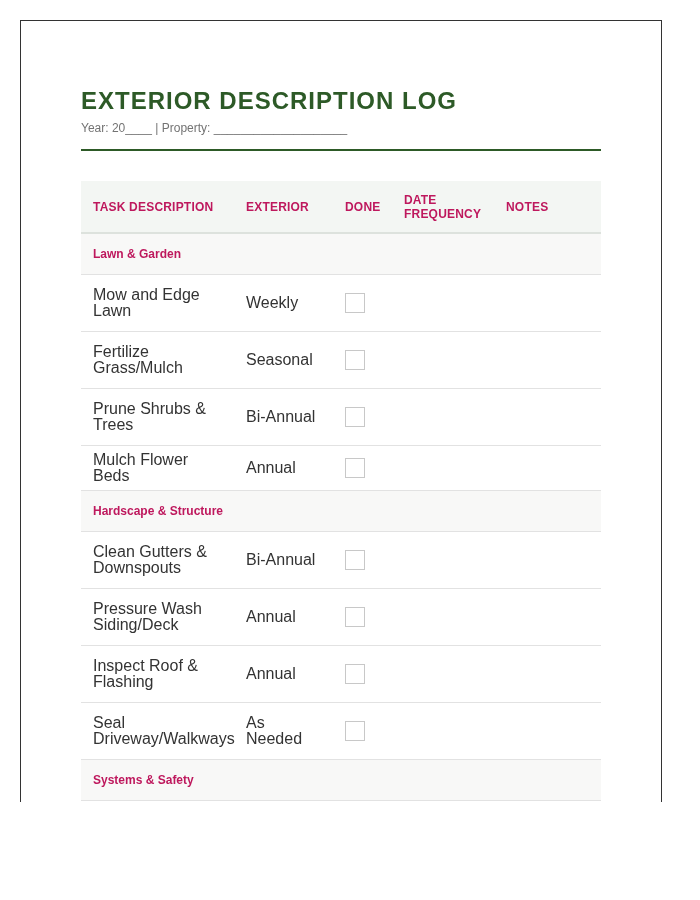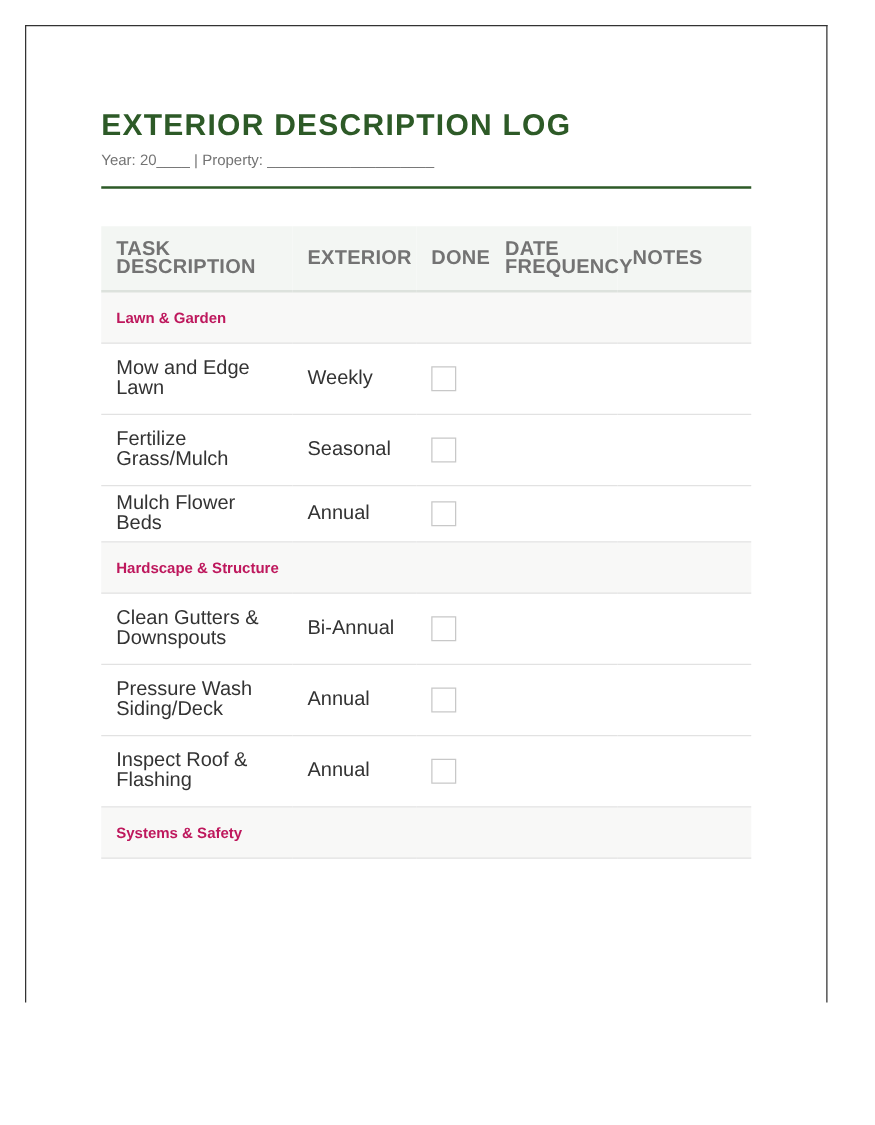--- a/index.html
+++ b/index.html
@@ -20,21 +20,21 @@
     position: absolute; top: 100px; left: 0; font-size: 12px; color: #737373; white-space: nowrap;
   }
   .rule {
     position: absolute; top: 128px; left: 0; width: 520px; height: 2px; background: #2d5a27;
   }
   table {
     position: absolute; top: 160px; left: 0; width: 520px;
     border-collapse: collapse; table-layout: fixed;
   }
   th {
-    background: #f3f6f3; font-size: 16px; font-weight: bold; color: #737373;
+    background: #f3f6f3; font-size: 12px; font-weight: bold; color: #be185d;
     text-align: left; padding: 0 12px; height: 51px; line-height: 14px;
     border-bottom: 2px solid #dde2dd; letter-spacing: 0.2px;
   }
   td {
     font-size: 16px; color: #333; padding: 0 12px; line-height: 16px;
     border-bottom: 1px solid #e2e2e2; vertical-align: middle;
   }
   tr.task td { height: 56px; }
   tr.task.single td { height: 44px; }
   tr.section td {
@@ -88,20 +88,27 @@
           <td></td>
           <td></td>
         </tr>
         <tr class="task">
           <td>Fertilize Grass/Mulch</td>
           <td>Seasonal</td>
           <td><span class="checkbox"></span></td>
           <td></td>
           <td></td>
         </tr>
+        <tr class="task">
+          <td>Prune Shrubs &amp; Trees</td>
+          <td>Bi-Annual</td>
+          <td><span class="checkbox"></span></td>
+          <td></td>
+          <td></td>
+        </tr>
         <tr class="task single">
           <td>Mulch Flower Beds</td>
           <td>Annual</td>
           <td><span class="checkbox"></span></td>
           <td></td>
           <td></td>
         </tr>
 
         <tr class="section">
           <td colspan="5">Hardscape &amp; Structure</td>
@@ -120,20 +127,27 @@
           <td></td>
           <td></td>
         </tr>
         <tr class="task">
           <td>Inspect Roof &amp; Flashing</td>
           <td>Annual</td>
           <td><span class="checkbox"></span></td>
           <td></td>
           <td></td>
         </tr>
+        <tr class="task">
+          <td>Seal Driveway/Walkways</td>
+          <td>As Needed</td>
+          <td><span class="checkbox"></span></td>
+          <td></td>
+          <td></td>
+        </tr>
 
         <tr class="section">
           <td colspan="5">Systems &amp; Safety</td>
         </tr>
       </tbody>
     </table>
   </div>
 </div>
 
 </body></html>

